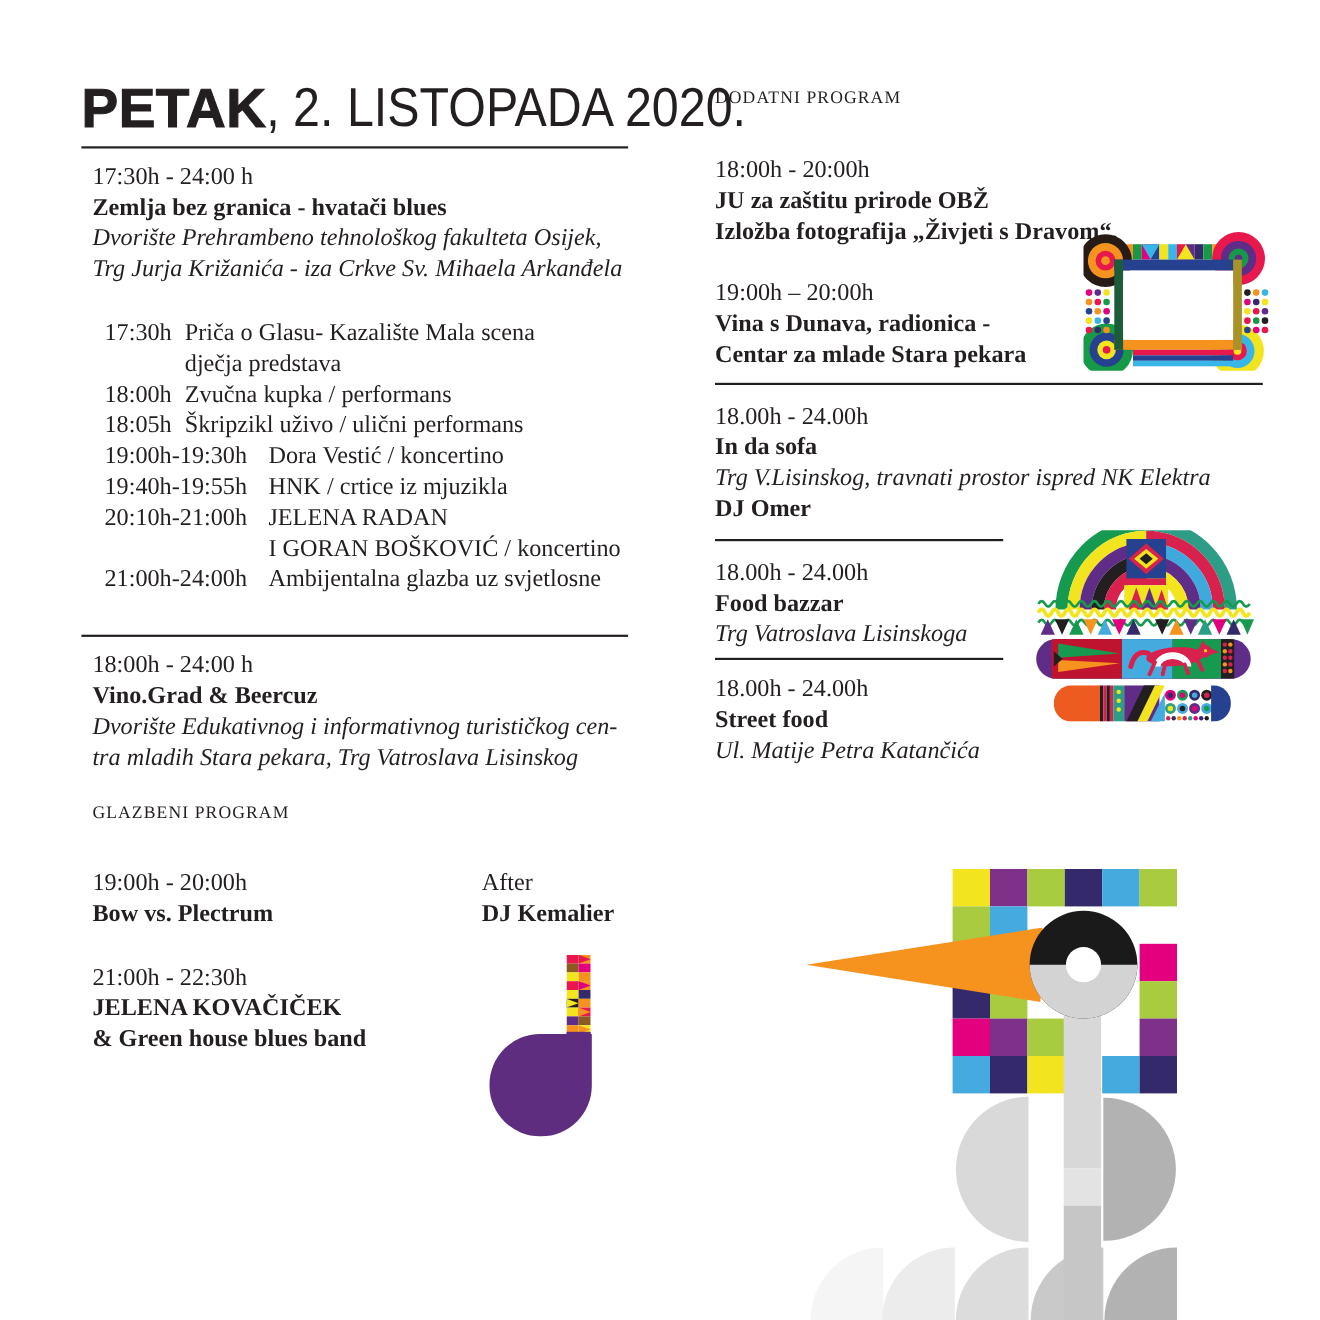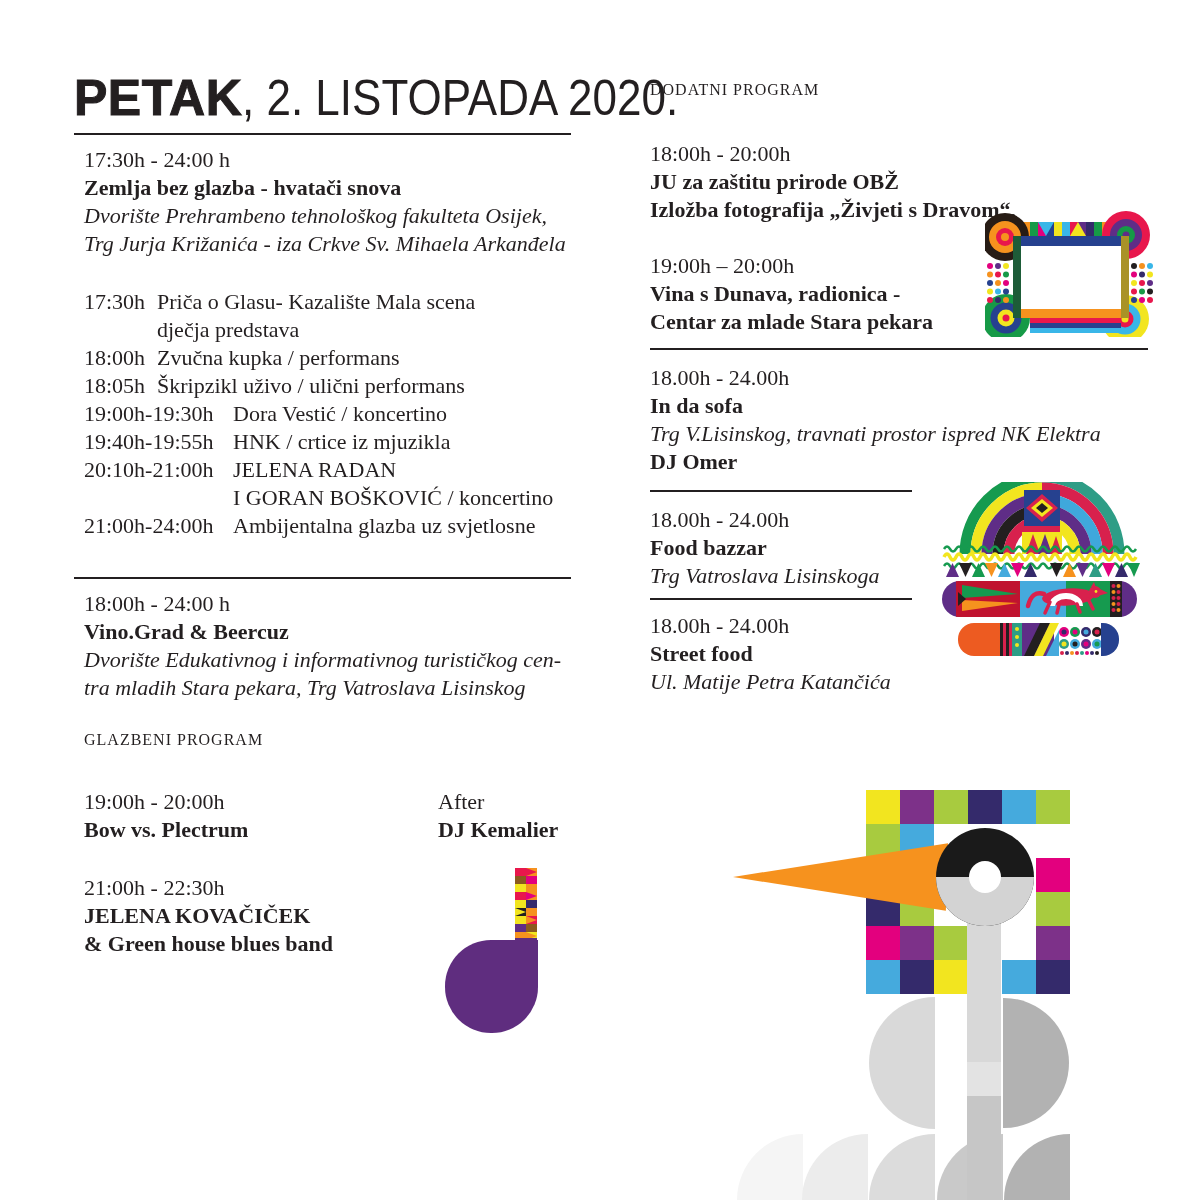--- a/index.html
+++ b/index.html
@@ -7,37 +7,37 @@
        font-family:"Liberation Serif",serif;color:#231f20;}
   .abs{position:absolute;}
   .ln{height:28px;line-height:28px;font-size:22px;white-space:nowrap;}
   .b{font-weight:bold;}
   .i{font-style:italic;}
   .title{font-family:Liberation Sans, sans-serif;font-size:50px;line-height:44px;white-space:nowrap;}
   .title .day{font-weight:bold;-webkit-text-stroke:1px #231f20;letter-spacing:0.5px;}
   .title .rest{font-weight:400;display:inline-block;transform:scaleX(0.88);transform-origin:0 70%;}
   .rule{position:absolute;height:2px;background:#231f20;}
   .sectionhead{font-size:16px;letter-spacing:1px;white-space:nowrap;}
-  .srow{display:flex;}
+  .srow{display:flex;margin-left:11px;}
   .srow .t{flex:0 0 73px;}
   .srow.long .t{flex:0 0 149px;}
   .bird-cell{position:absolute;width:34px;height:34px;}
   .qdisc{position:absolute;width:66px;height:66px;top:1134px;border-radius:100% 0 0 0;}
 </style>
 </head>
 <body>
 
 <div class="abs title" style="left:74px;top:76px;">
   <span class="day">PETAK</span><span class="rest">, 2. LISTOPADA 2020.</span>
 </div>
 <div class="rule" style="left:74px;top:133px;width:497px;"></div>
 
 <div class="abs" style="left:84px;top:146px;">
   <div class="ln">17:30h - 24:00 h</div>
-  <div class="ln b">Zemlja bez glazba - hvatači snova</div>
+  <div class="ln b">Zemlja bez granica - hvatači blues</div>
   <div class="ln i">Dvorište Prehrambeno tehnološkog fakulteta Osijek,</div>
   <div class="ln i">Trg Jurja Križanića - iza Crkve Sv. Mihaela Arkanđela</div>
 </div>
 
 <div class="abs" style="left:84px;top:288px;">
   <div class="ln srow">
       <span class="t">17:30h</span>
       <span>Priča o Glasu- Kazalište Mala scena</span>
     </div>
   <div class="ln srow">

